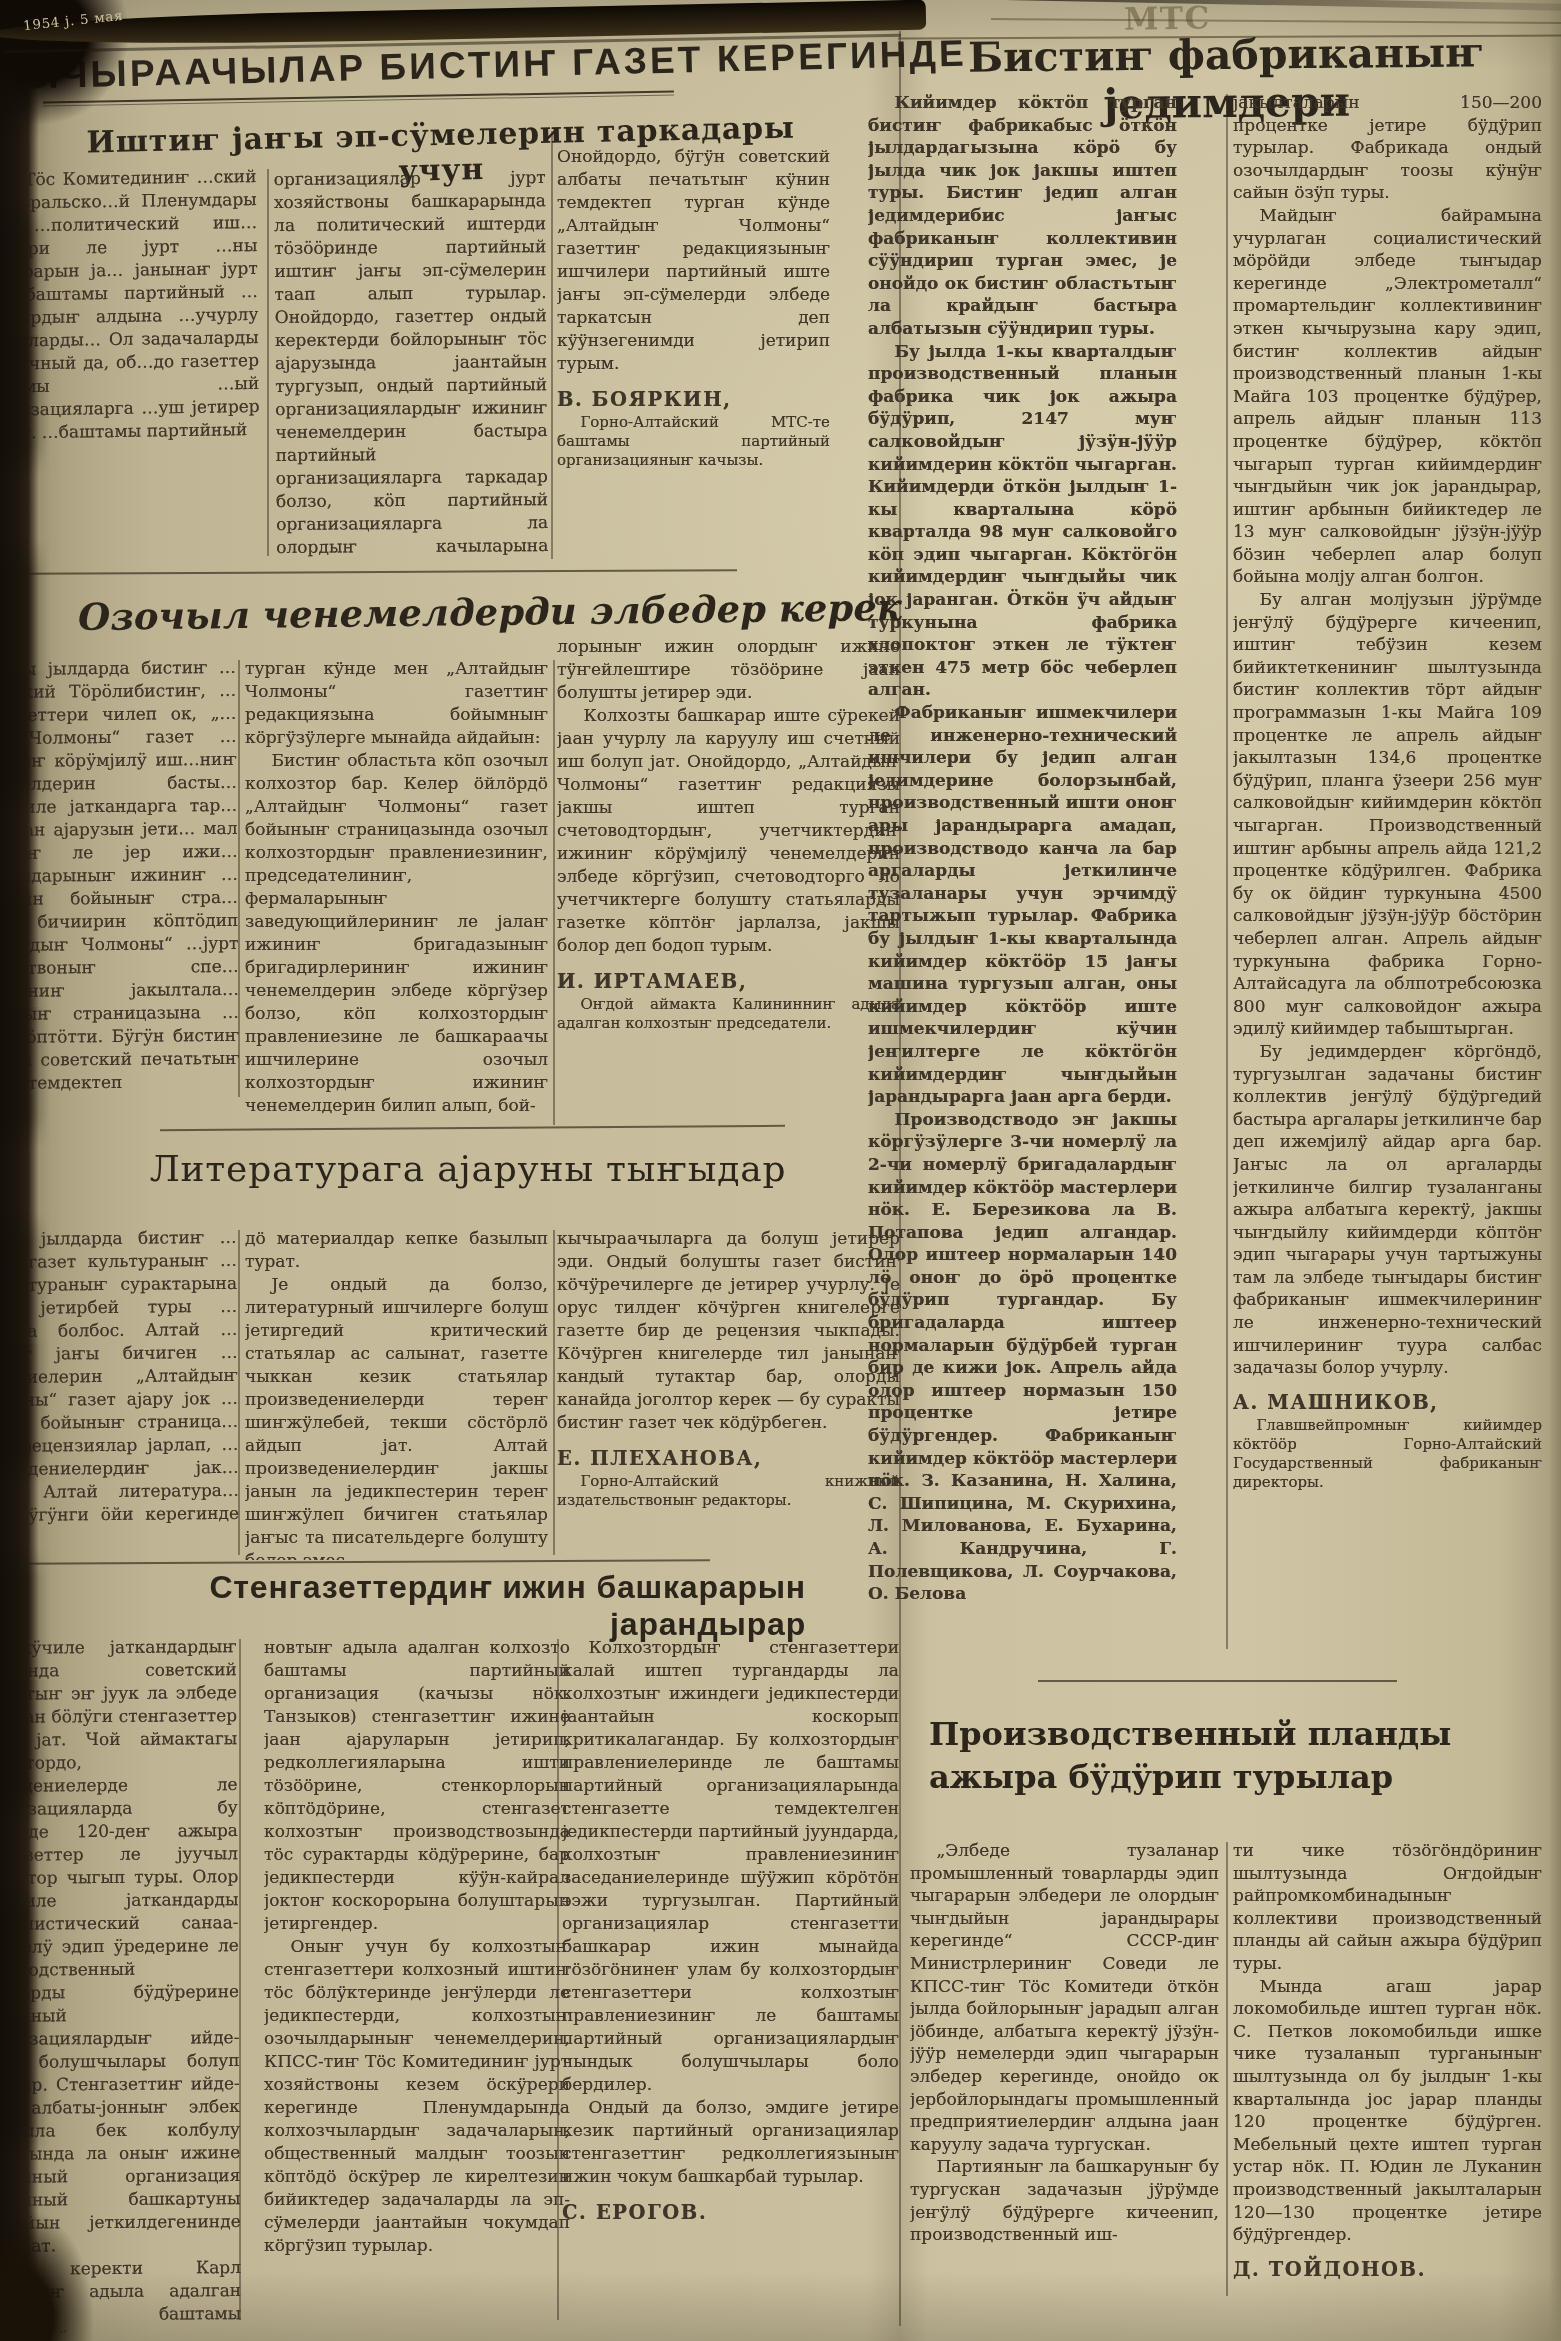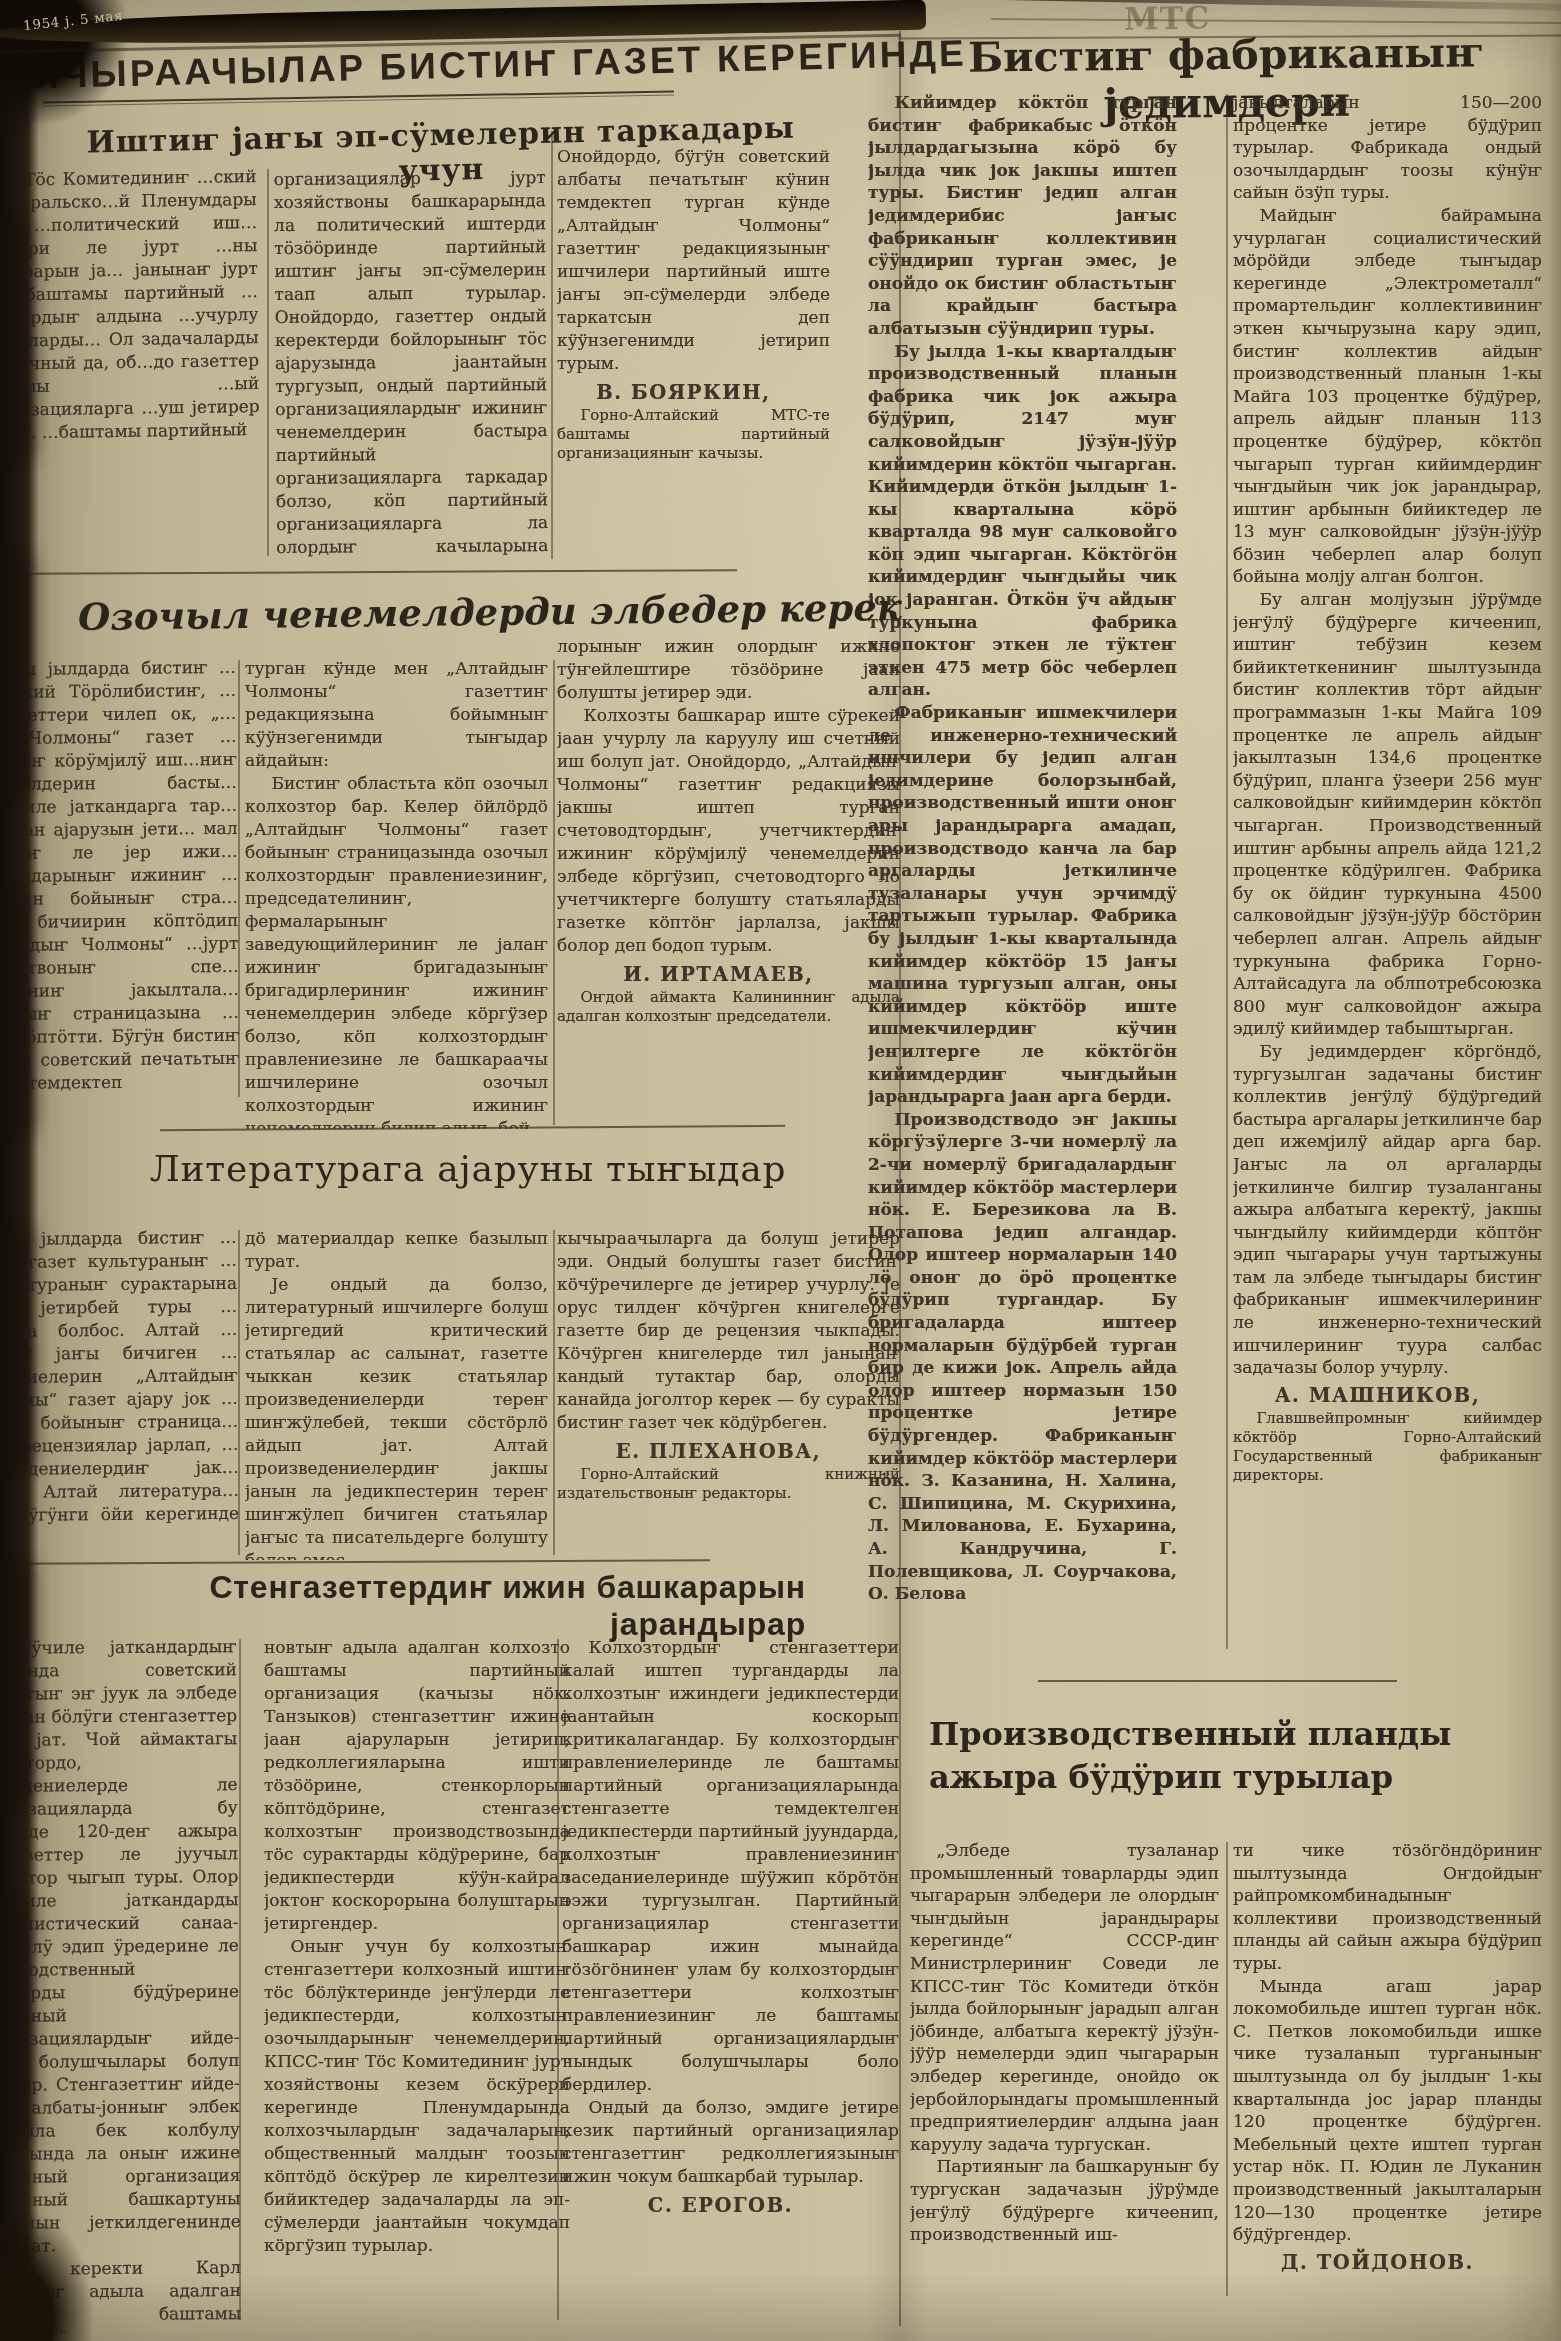--- a/index.html
+++ b/index.html
@@ -64,21 +64,21 @@
   #factory-title{left:912px;top:31px;width:629px;text-align:center;font-weight:700;font-size:41px;transform:rotate(-.6deg);}
   #experience-title{left:69px;top:590px;width:842px;text-align:center;font-style:italic;font-weight:700;font-size:37px;transform:rotate(-.7deg);}
   #literature-title{left:123px;top:1148px;width:690px;text-align:center;font-weight:400;font-size:36px;letter-spacing:0.8px;}
   #wall-title{left:14px;top:1569px;width:792px;text-align:right;font-family:"Liberation Sans","DejaVu Sans",sans-serif;font-weight:700;font-size:32px;letter-spacing:0.8px;}
   #plan-title{left:929px;top:1713px;width:601px;text-align:left;font-weight:700;font-size:32px;line-height:1.35;}
   
   .col{position:absolute;z-index:2;text-align:justify;overflow:hidden;font-size:17px;line-height:23px;
     text-shadow:0 0 0.5px rgba(64,52,36,.65);}
   .col p{margin:0;text-indent:26.5px;}
   .col.cont p:first-child{text-indent:0;}
-  .sig{text-align:center;font-weight:700;font-size:19.5px;letter-spacing:1.6px;padding-right:20px;margin-top:6px;}
+  .sig{text-align:left;font-weight:700;font-size:19.5px;letter-spacing:1.6px;padding-right:20px;margin-top:13px;}
   .sigrole{font-size:15px;line-height:19px;text-indent:23.4px;margin-top:1.6px;}
   #a1c1{left:-33px;top:167px;width:292px;height:390px;transform:rotate(-.8deg);}
   #a1c2{left:275px;top:167px;width:272px;height:390px;transform:rotate(-.4deg);}
   #a1c3{left:557px;top:145px;width:273px;height:422px;}
   #fc1{left:868px;top:91px;width:309px;height:1563px;line-height:22.6px;font-weight:bold;}
   #fc2{left:1233px;top:91px;width:309px;height:1563px;line-height:22.6px;}
   #o1{left:-34px;top:657px;width:272px;height:472px;transform:rotate(-.5deg);}
   #o2{left:245px;top:657px;width:303px;height:472px;}
   #o3{left:557px;top:635px;width:343px;height:486px;}
   #l1{left:-34px;top:1227px;width:272px;height:333px;transform:rotate(-.5deg);}
@@ -124,21 +124,21 @@
     <span><p>јакылталарын 150—200 процентке јетире бӱдӱрип турылар. Фабрикада ондый озочылдардыҥ тоозы кӱнӱҥ сайын ӧзӱп туры.</p><p>Майдыҥ байрамына учурлаган социалистический мӧрӧйди элбеде тыҥыдар керегинде „Электрометалл“ промартельдиҥ коллективиниҥ эткен кычырузына кару эдип, бистиҥ коллектив айдыҥ производственный планын 1-кы Майга 103 процентке бӱдӱрер, апрель айдыҥ планын 113 процентке бӱдӱрер, кӧктӧп чыгарып турган кийимдердиҥ чыҥдыйын чик јок јарандырар, иштиҥ арбынын бийиктедер ле 13 муҥ салковойдыҥ јӱзӱн-јӱӱр бӧзин чеберлеп алар болуп бойына молју алган болгон.</p><p>Бу алган молјузын јӱрӱмде јеҥӱлӱ бӱдӱрерге кичеенип, иштиҥ тебӱзин кезем бийиктеткениниҥ шылтузында бистиҥ коллектив тӧрт айдыҥ программазын 1-кы Майга 109 процентке ле апрель айдыҥ јакылтазын 134,6 процентке бӱдӱрип, планга ӱзеери 256 муҥ салковойдыҥ кийимдерин кӧктӧп чыгарган. Производственный иштиҥ арбыны апрель айда 121,2 процентке кӧдӱрилген. Фабрика бу ок ӧйдиҥ туркунына 4500 салковойдыҥ јӱзӱн-јӱӱр бӧстӧрин чеберлеп алган. Апрель айдыҥ туркунына фабрика Горно-Алтайсадуга ла облпотребсоюзка 800 муҥ салковойдоҥ ажыра эдилӱ кийимдер табыштырган.</p><p>Бу једимдердеҥ кӧргӧндӧ, тургузылган задачаны бистиҥ коллектив јеҥӱлӱ бӱдӱргедий бастыра аргалары јеткилинче бар деп ижемјилӱ айдар арга бар. Јаҥыс ла ол аргаларды јеткилинче билгир тузаланганы ажыра албатыга керектӱ, јакшы чыҥдыйлу кийимдерди кӧптӧҥ эдип чыгарары учун тартыжуны там ла элбеде тыҥыдары бистиҥ фабриканыҥ ишмекчилериниҥ ле инженерно-технический ишчилериниҥ туура салбас задачазы болор учурлу.</p></span>
     <div class="sig">А. МАШНИКОВ,</div>
     <div class="sigrole">Главшвейпромныҥ кийимдер кӧктӧӧр Горно-Алтайский Государственный фабриканыҥ директоры.</div>
   </div>
 
   <div id="experience-title" class="head">Озочыл ченемелдерди элбедер керек</div>
   <div id="o1" class="col cont">
       <p>…ганчы јылдарда бистиҥ …советский Тӧрӧлибистиҥ, …ра газеттери чилеп ок, „…дыҥ Чолмоны“ газет …лдардыҥ кӧрӱмјилӱ иш…ниҥ ченемелдерин басты… ишкӱчиле јаткандарга тар…ына јаан ајарузын јети… мал ижиниҥ ле јер ижи… озочылдарыныҥ ижиниҥ …мелерин бойыныҥ стра…зына бичиирин кӧптӧдип „Алтайдыҥ Чолмоны“ …јурт хозяйствоныҥ спе…сттериниҥ јакылтала… бойыныҥ страницазына …база кӧптӧтти. Бӱгӱн бистиҥ албаты советский печатьтыҥ кӱнин темдектеп</p>
     </div>
   <div id="o2" class="col cont">
-      <p>турган кӱнде мен „Алтайдыҥ Чолмоны“ газеттиҥ редакциязына бойымныҥ кӱӱнзегенимди тыҥыдар айдайын:</p>
+      <p>турган кӱнде мен „Алтайдыҥ Чолмоны“ газеттиҥ редакциязына бойымныҥ кӧргӱзӱлерге мынайда айдайын:</p>
       <p>Бистиҥ областьта кӧп озочыл колхозтор бар. Келер ӧйлӧрдӧ „Алтайдыҥ Чолмоны“ газет бойыныҥ страницазында озочыл колхозтордыҥ правлениезиниҥ, председателиниҥ, фермаларыныҥ заведующийлериниҥ ле јалаҥ ижиниҥ бригадазыныҥ бригадирлериниҥ ижиниҥ ченемелдерин элбеде кӧргӱзер болзо, кӧп колхозтордыҥ правлениезине ле башкараачы ишчилерине озочыл колхозтордыҥ ижиниҥ ченемелдерин билип алып, бой-</p>
     </div>
   <div id="o3" class="col cont">
     <span><p>лорыныҥ ижин олордыҥ ижине тӱҥейлештире тӧзӧӧрине јаан болушты јетирер эди.</p><p>Колхозты башкарар иште сӱрекей јаан учурлу ла каруулу иш счетный иш болуп јат. Онойдордо, „Алтайдыҥ Чолмоны“ газеттиҥ редакциязы јакшы иштеп турган счетоводтордыҥ, учетчиктердиҥ ижиниҥ кӧрӱмјилӱ ченемелдерин элбеде кӧргӱзип, счетоводторго ло учетчиктерге болушту статьяларды газетке кӧптӧҥ јарлалза, јакшы болор деп бодоп турым.</p></span>
     <div class="sig">И. ИРТАМАЕВ,</div>
     <div class="sigrole">Оҥдой аймакта Калининниҥ адыла адалган колхозтыҥ председатели.</div>
   </div>
 
   <div id="literature-title" class="head">Литературага ајаруны тыҥыдар</div>
   <div id="l1" class="col cont">

